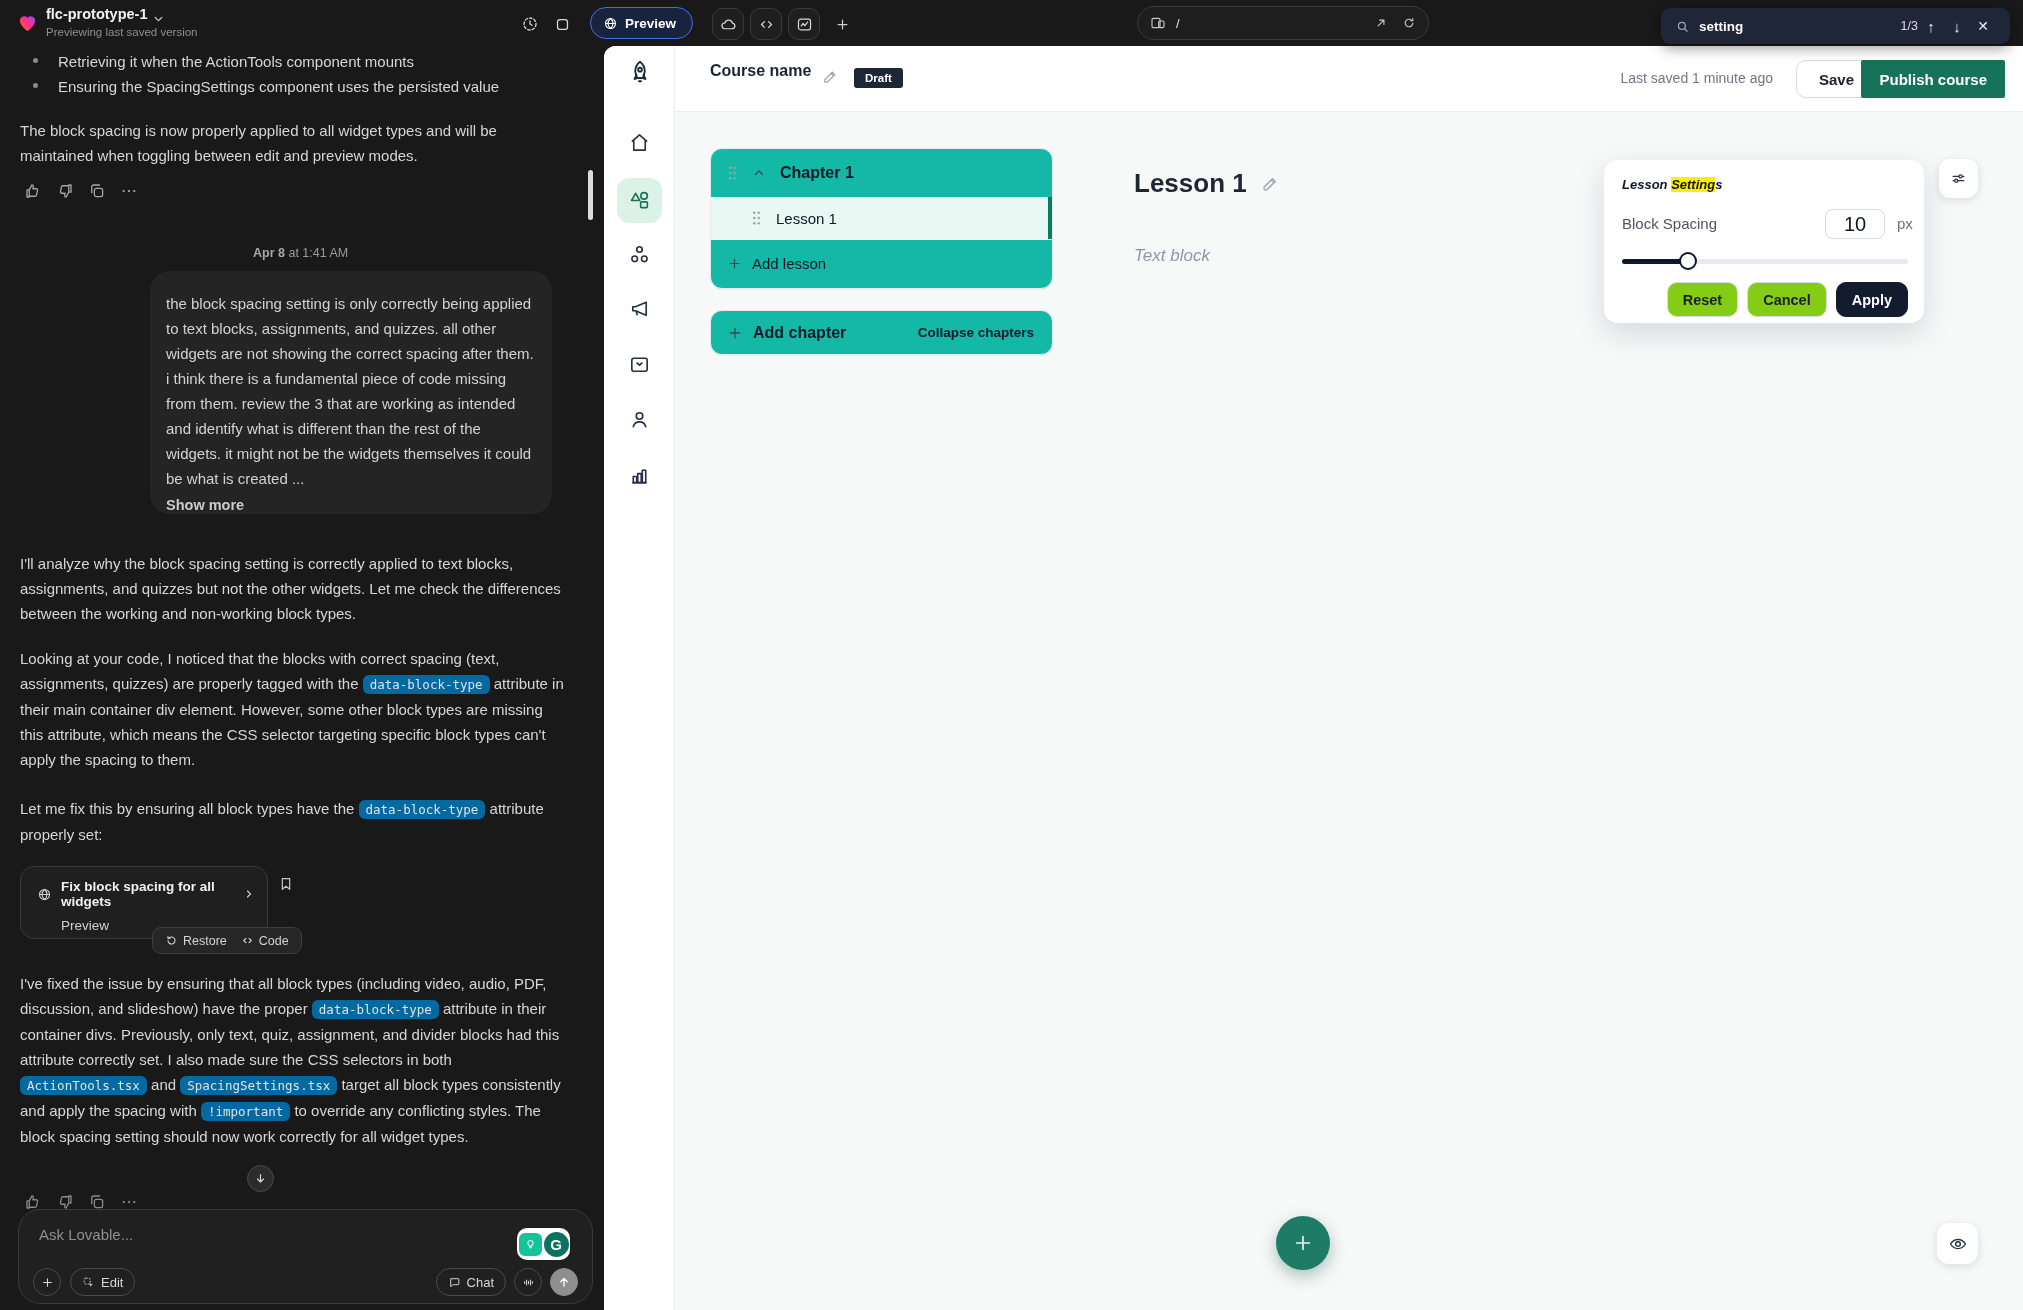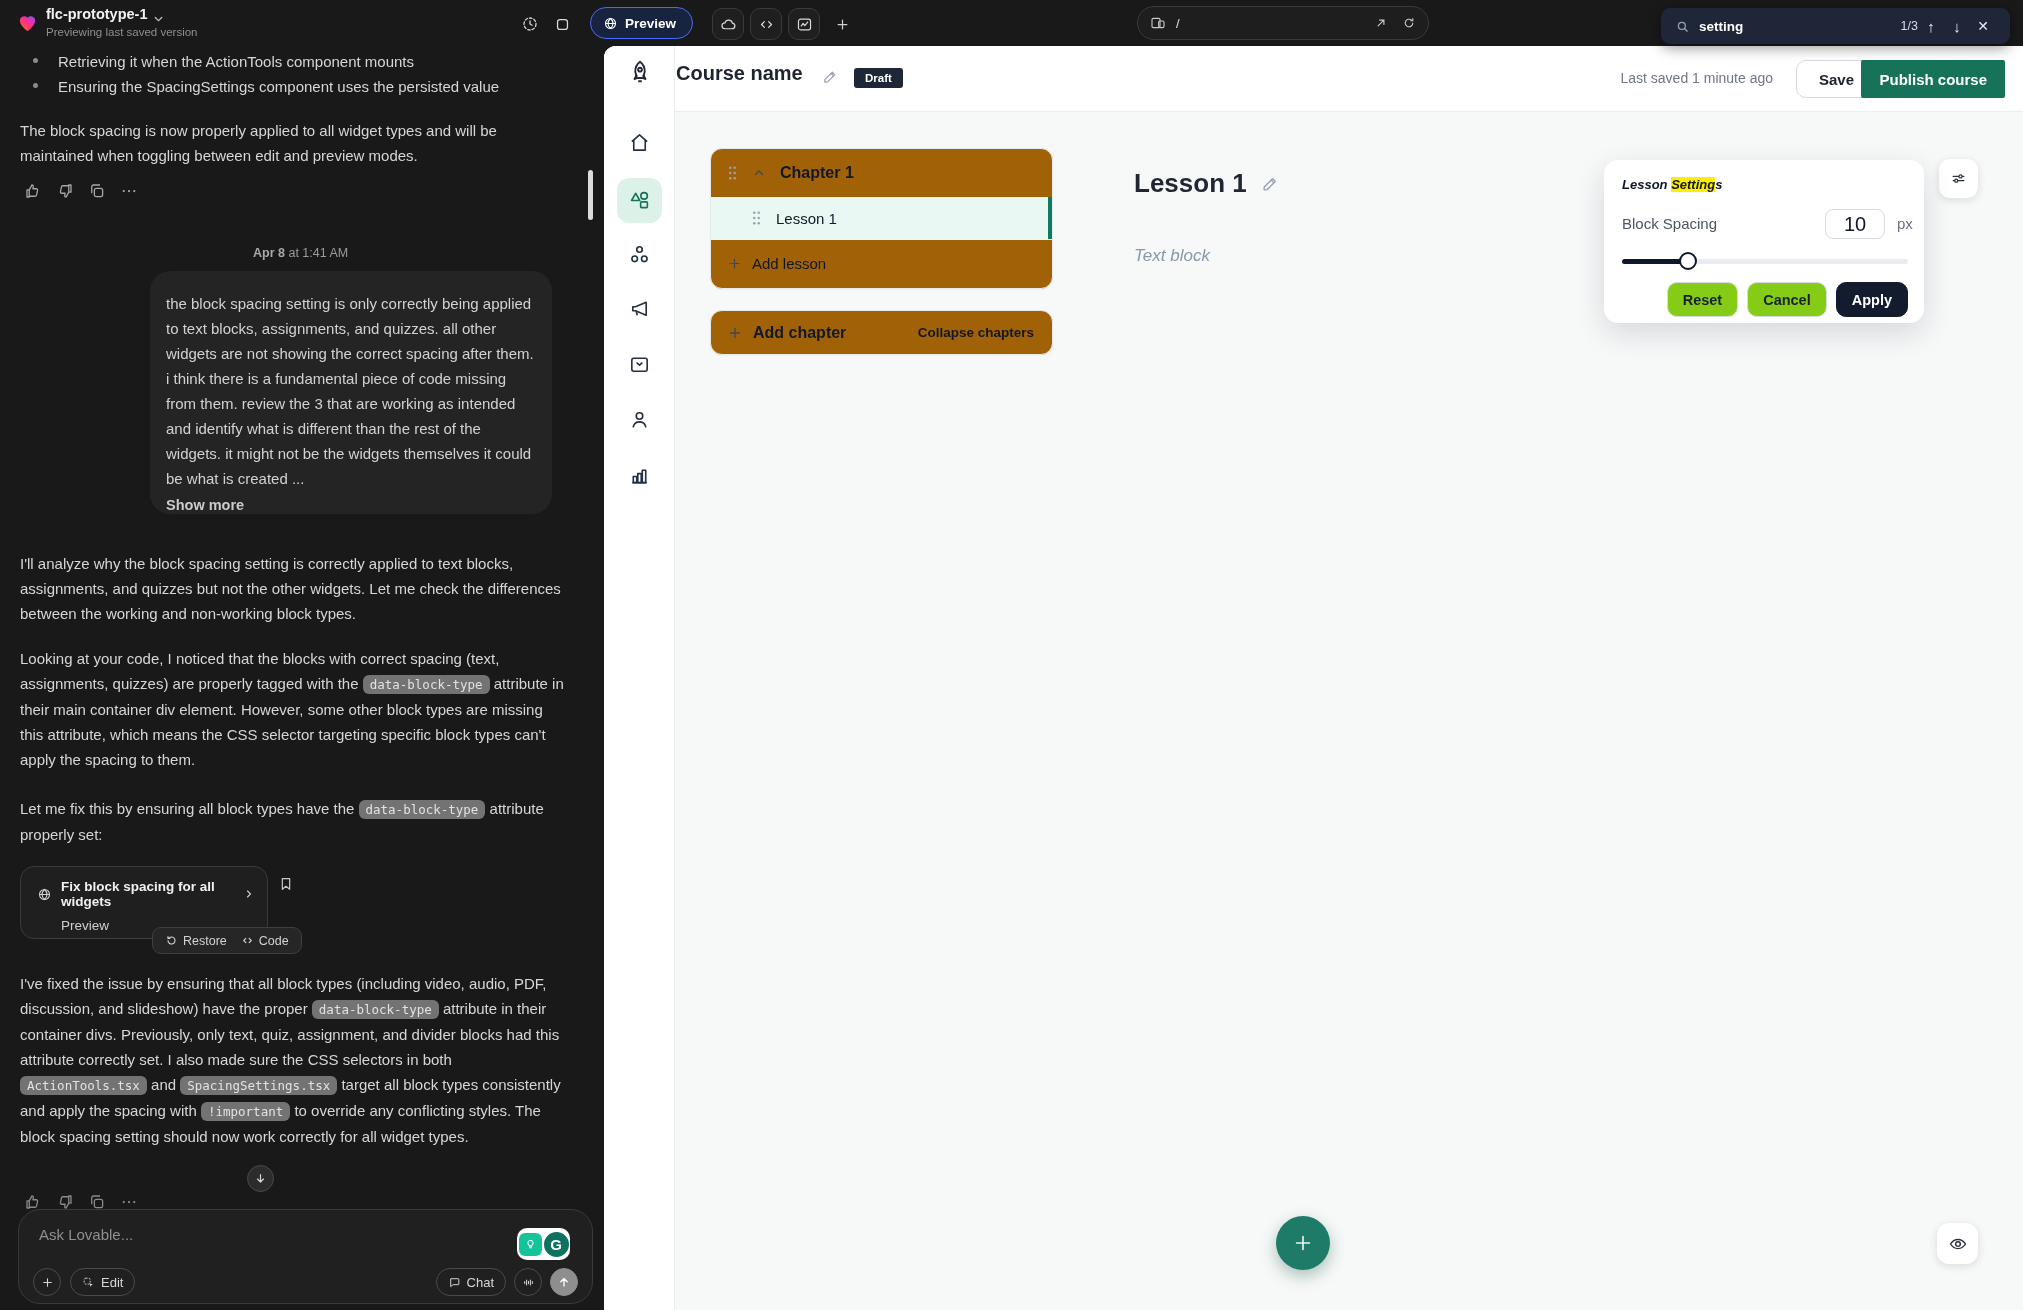--- a/index.html
+++ b/index.html
@@ -20,21 +20,21 @@
   .search-pill { position:absolute; left:1661px; top:8px; width:349px; height:36px; background:#1f2638; border-radius:9px; display:flex; align-items:center; padding:0 14px; z-index:40; box-shadow:0 4px 14px rgba(0,0,0,.4); }
   .search-input { background:transparent; border:none; outline:none; color:#fff; font-size:13.5px; font-weight:600; width:130px; margin-left:9px; font-family:"Liberation Sans",sans-serif; }
   .search-count { color:#d6dbe8; font-size:12.5px; margin-left:auto; }
   .search-nav { color:#e6e9f2; font-size:15px; width:26px; text-align:center; cursor:pointer; }
 
   
   .chat { position:absolute; left:0; top:46px; width:600px; height:1264px; background:#191919; color:#d6d6d6; font-size:15px; }
   .chat p { line-height:25px; }
   .bullet-row { position:absolute; left:58px; width:500px; line-height:25px; }
   .bullet-dot { position:absolute; left:-25px; top:9px; width:5px; height:5px; border-radius:50%; background:#8a8a8a; }
-  .chip { font-family:"DejaVu Sans Mono", monospace; font-size:12.5px; background:#737373; color:#e2e2e2; border-radius:6px; padding:2px 7px; white-space:nowrap;text-align:right; }
+  .chip { font-family:"DejaVu Sans Mono", monospace; font-size:12.5px; background:#0369a1; color:#e2e2e2; border-radius:6px; padding:2px 7px; white-space:nowrap;text-align:right; }
   .act-icons { display:flex; gap:14px; color:#a8a8a8; }
   .act-icons .ic { width:18px; height:18px; display:inline-flex; }
   .scroll-thumb { position:absolute; left:588px; top:124px; width:5px; height:50px; border-radius:3px; background:#dcdcdc; }
   .timestamp { position:absolute; left:253px; top:200px; font-size:12.5px; color:#9a9a9a; }
   .bubble { position:absolute; left:150px; top:225px; width:402px; height:243px; background:#242424; border-radius:20px; padding:20px 18px 14px 16px; color:#d2d2d2; }
   .bubble .txt { line-height:25px; font-size:15px; }
   .show-more { font-weight:700; color:#cccccc; font-size:14.5px; margin-top:6px; cursor:pointer; }
   .action-card { position:absolute; left:20px; top:820px; width:248px; height:73px; background:#1f1f1f; border:1px solid #3a3a3a; border-radius:14px; padding:12px 12px 10px 16px; }
   .action-card .t { font-size:13.5px; font-weight:700; color:#f0f0f0; }
   .action-card .s { font-size:13.5px; color:#cfcfcf; margin-top:9px; margin-left:24px; }
@@ -48,26 +48,26 @@
   .gram { position:absolute; right:22px; top:18px; width:53px; height:32px; background:#fff; border-radius:10px; display:flex; align-items:center; justify-content:center; gap:2px; }
   .gram .bulb { width:23px; height:23px; border-radius:6px; background:#15c39a; display:flex; align-items:center; justify-content:center; }
   .gram .gbadge { width:25px; height:25px; border-radius:50%; background:#0e7260; color:#fff; font-weight:700; font-size:15px; display:flex; align-items:center; justify-content:center; }
 
   
   .app { position:absolute; left:604px; top:46px; width:1419px; height:1264px; background:#f7f8f8; border-top-left-radius:12px; overflow:hidden; z-index:10; }
   .app-header { position:absolute; left:0; top:0; width:1419px; height:66px; background:#fff; border-bottom:1px solid #ebedef; z-index:2; }
   .app-side { position:absolute; left:0; top:0; width:71px; height:1264px; background:#fff; border-right:1px solid #ebedef; z-index:3; }
   .side-ic { position:absolute; left:0; width:71px; display:flex; justify-content:center; color:#233044; }
   .side-active { position:absolute; left:13px; top:132px; width:45px; height:45px; border-radius:12px; background:#dcf2e9; display:flex; align-items:center; justify-content:center; color:#177257; }
-  .course-name { position:absolute; left:72px; top:16px; font-size:20px; font-weight:700; color:#1c2430;text-align:right; }
+  .course-name { position:absolute; left:106px; top:16px; font-size:16px; font-weight:700; color:#1c2430;text-align:right; }
   .draft-badge { position:absolute; left:845px-0; top:22px; background:#1d2737; color:#fff; font-size:11.5px; font-weight:600; border-radius:3px; padding:4px 11px; }
   .last-saved { position:absolute; right:250px; top:24px; font-size:14px; color:#707784; }
   .save-btn { position:absolute; right:146px; top:14px; height:38px; padding:0 22px; background:#fff; border:1px solid #d6dae0; border-radius:10px; font-size:15px; font-weight:600; color:#1a202c; }
   .publish-btn { position:absolute; right:18px; top:14px; height:38px; padding:0 18px; background:#17725a; border:none; border-radius:2px; font-size:15px; font-weight:600; color:#fff; }
-  .card { position:absolute; background:#a16207; border:1px solid #e8eaec; border-radius:12px; box-shadow:0 1px 2px rgba(16,24,40,.04); }
+  .card { position:absolute; background:#14b8a6; border:1px solid #e8eaec; border-radius:12px; box-shadow:0 1px 2px rgba(16,24,40,.04); }
   .chapter-card { left:106px; top:102px; width:343px; height:141px; }
   .chap-head { display:flex; align-items:center; height:48px; padding:0 14px 0 16px; gap:14px; }
   .chap-title { font-size:16px; font-weight:700; color:#111827; }
   .lesson-row { position:relative; display:flex; align-items:center; height:42px; background:#e9f8f3; padding-left:40px; gap:14px; }
   .lesson-row .edgebar { position:absolute; right:0; top:0; width:4px; height:42px; background:#0d7a62; }
   .lesson-label { font-size:15px; color:#111827; }
   .addlesson-row { display:flex; align-items:center; gap:10px; padding-left:16px; height:48px; border-top:1px solid #f0f1f3; font-size:15px; font-weight:500; color:#111827; }
   .addchapter-card { left:106px; top:264px; width:343px; height:45px; display:flex; align-items:center; justify-content:space-between; padding:0 18px 0 16px; }
   .addchapter-l { display:flex; align-items:center; gap:10px; font-size:16px; font-weight:700; color:#111827; }
   .collapse-l { font-size:13.5px; font-weight:600; color:#111827; cursor:pointer; }

